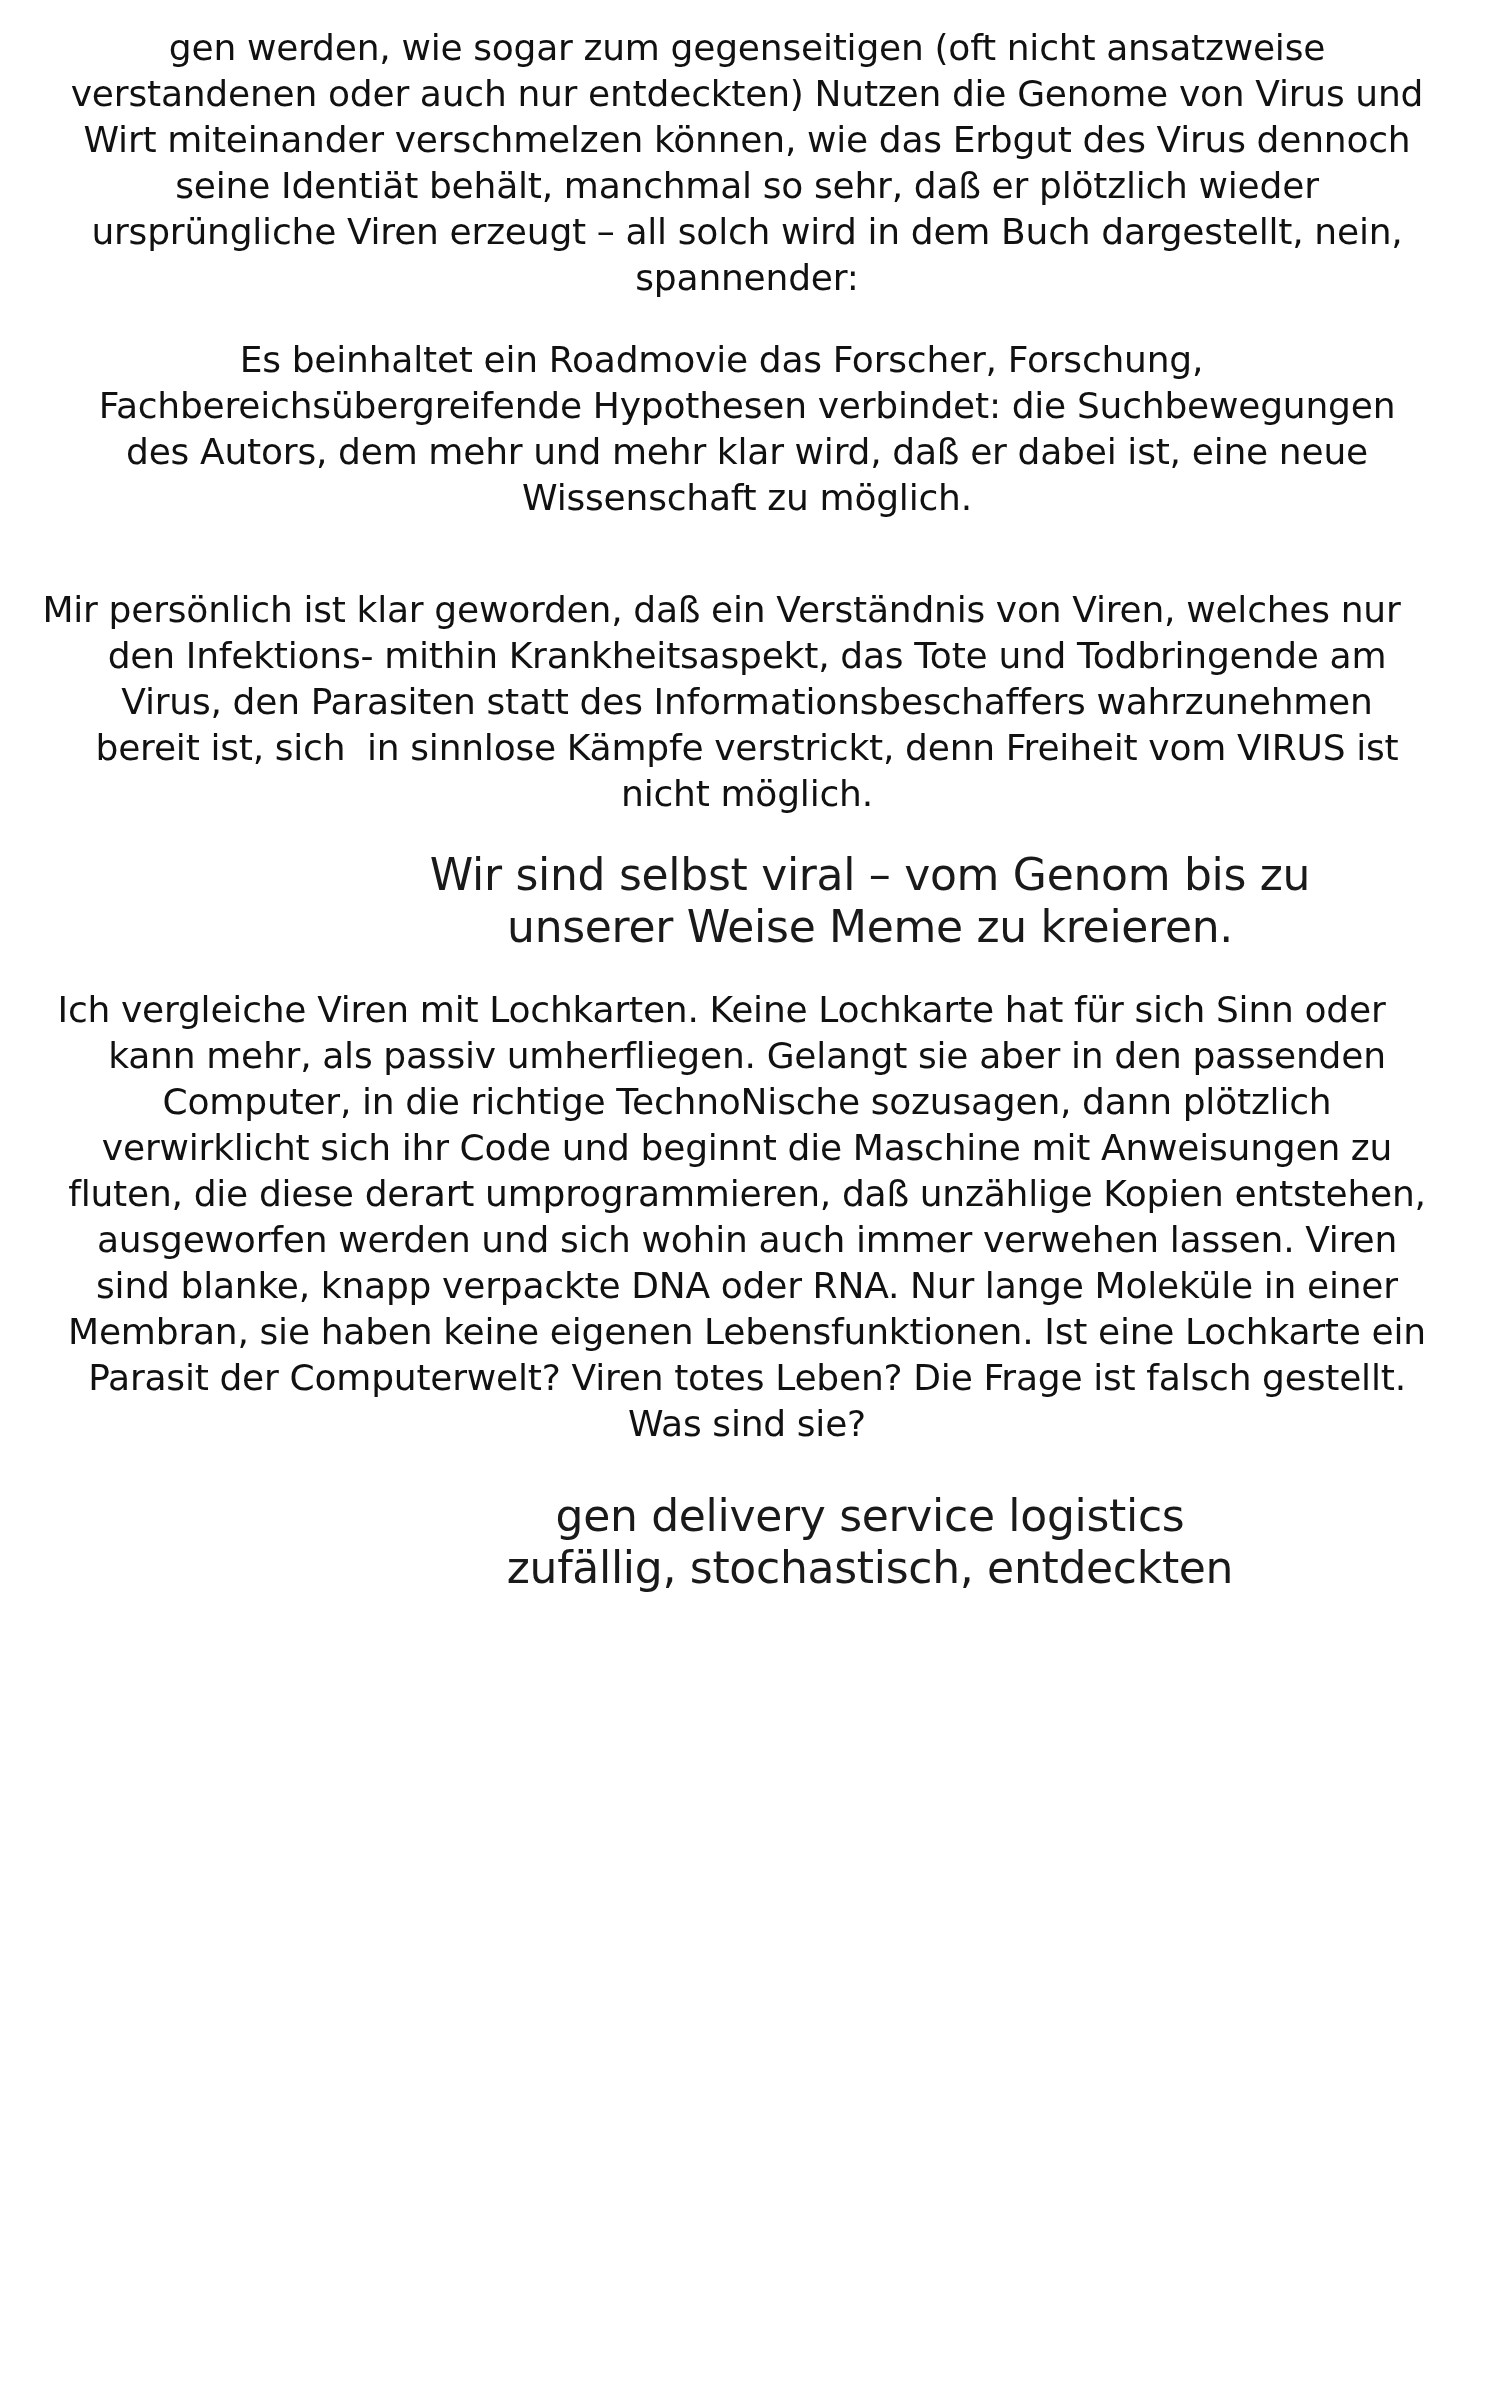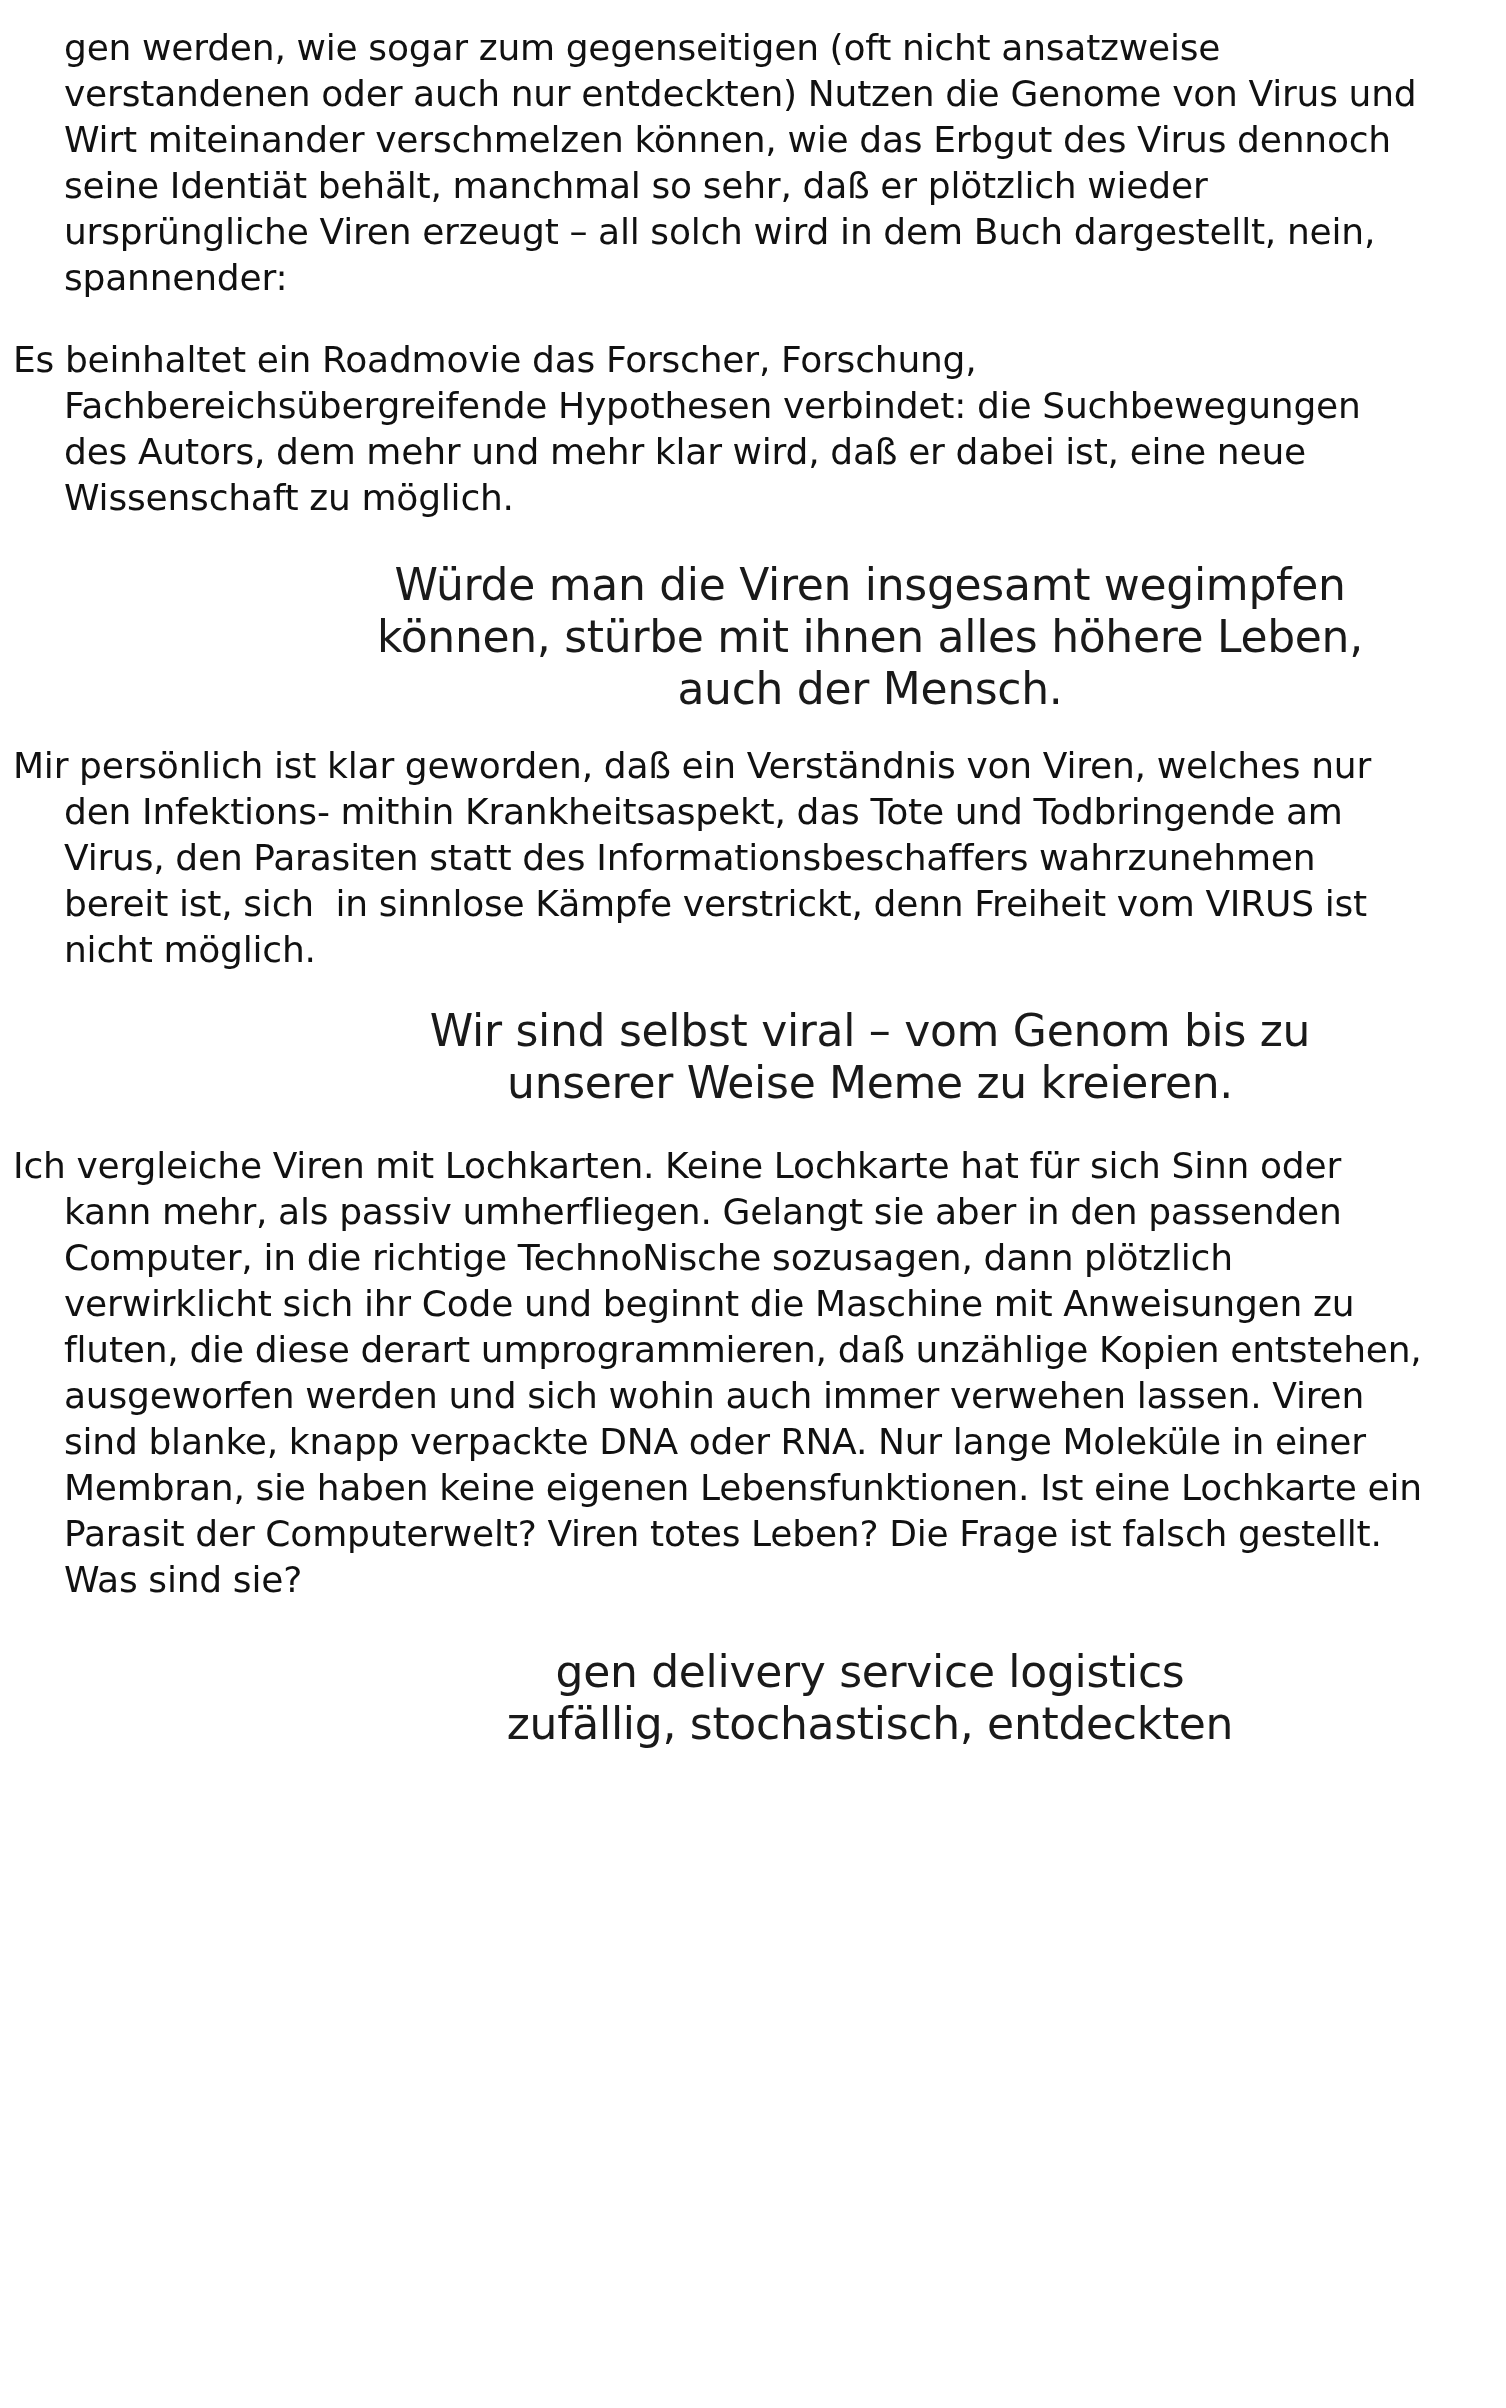--- a/index.html
+++ b/index.html
@@ -28,21 +28,21 @@
   
   .para {
     font-size: 36px;
     line-height: 46px;
     letter-spacing: -0.2px;
     word-spacing: -0.4px;
     color: #111111;
     margin: 0;
     padding: 0 77px 0 13px;   
     text-indent: 0;
-    text-align: left;
+    text-align: center;
     white-space: pre-wrap;
   }
   
   .para.hang {
     padding-left: 64px;
     text-indent: -51px;
   }
   
   .para.cont {
     padding-left: 64px;
@@ -84,23 +84,20 @@
   <div class="gap-c"></div>
 
   <p class="para cont">gen werden, wie sogar zum gegenseitigen (oft nicht ansatzweise verstandenen oder auch nur entdeckten) Nutzen die Genome von Virus und Wirt miteinander verschmelzen können, wie das Erbgut des Virus dennoch seine Identiät behält, manchmal so sehr, daß er plötzlich wieder ursprüngliche Viren erzeugt – all solch wird in dem Buch dargestellt, nein, spannender:</p>
 
   <div class="gap-a"></div>
 
   <p class="para hang">Es beinhaltet ein Roadmovie das Forscher, Forschung, Fachbereichsübergreifende Hypothesen verbindet: die Suchbewegungen des Autors, dem mehr und mehr klar wird, daß er dabei ist, eine neue Wissenschaft zu möglich.</p>
 
   <div class="gap-b"></div>
 
-  <div class="quote-block">
-    <p class="quote">Würde man die Viren insgesamt wegimpfen können, stürbe mit ihnen alles höhere Leben, auch der Mensch.</p>
-  </div>
 
   <div class="gap-d"></div>
 
   <p class="para hang">Mir persönlich ist klar geworden, daß ein Verständnis von Viren, welches nur den Infektions- mithin Krankheitsaspekt, das Tote und Todbringende am Virus, den Parasiten statt des Informationsbeschaffers wahrzunehmen bereit ist, sich  in sinnlose Kämpfe verstrickt, denn Freiheit vom VIRUS ist nicht möglich.</p>
 
   <div class="gap-e"></div>
 
   <div class="quote-block">
     <p class="quote">Wir sind selbst viral – vom Genom bis zu unserer Weise Meme zu kreieren.</p>
   </div>

